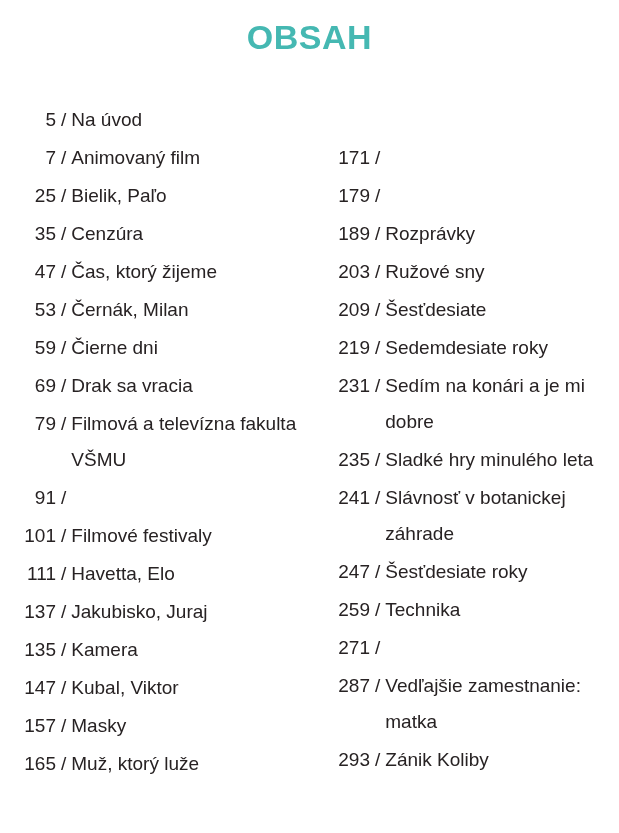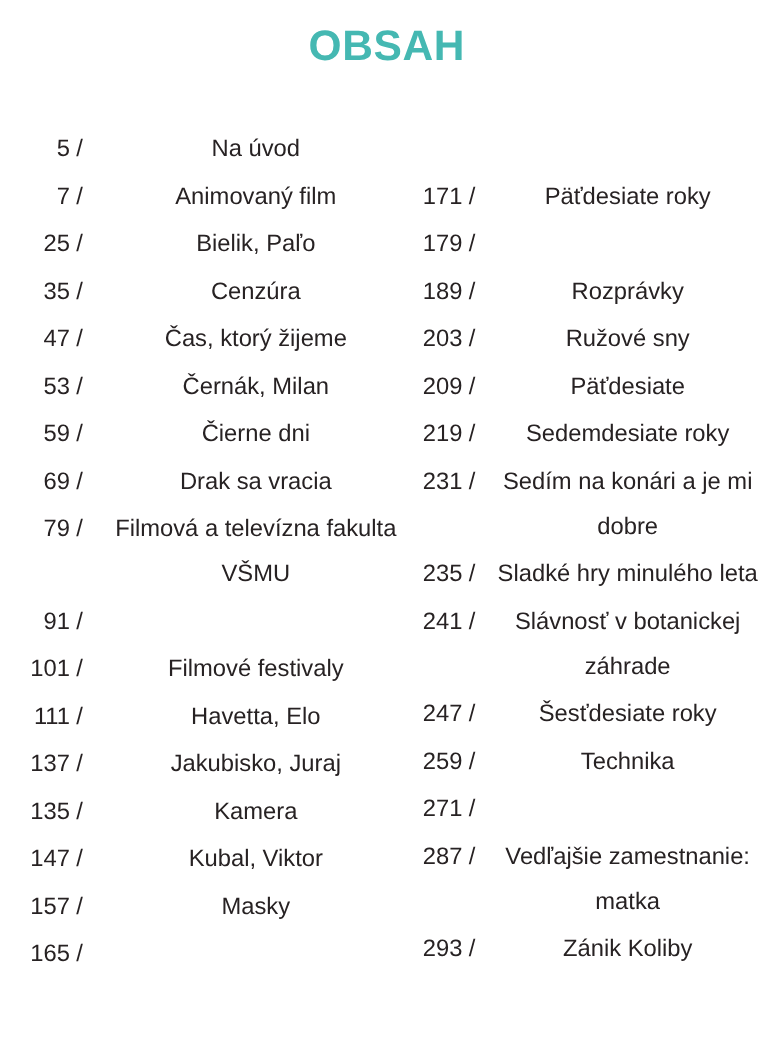--- a/index.html
+++ b/index.html
@@ -52,21 +52,20 @@
     width: 32px;
     text-align: right;
     white-space: nowrap;
   }
   .sep {
     padding: 0 5px;
   }
   .title {
     flex: 1 1 auto;
     white-space: pre-line;
-    text-align: center;
   }
 </style>
 </head>
 <body>
 
 <div class="page">
   <h1 class="doc-title">OBSAH</h1>
 
   <div class="columns">
     <div class="col col-left" id="col-left">
@@ -162,27 +161,27 @@
 
   <div class="entry">
     <span class="num">157</span>
     <span class="sep">/</span>
     <span class="title">Masky</span>
   </div>
 
   <div class="entry">
     <span class="num">165</span>
     <span class="sep">/</span>
+    <span class="title">Muž, ktorý luže</span>
   </div>
 </div>
     <div class="col col-right" id="col-right">
   <div class="entry">
     <span class="num">171</span>
     <span class="sep">/</span>
-    <span class="title">Päťdesiate roky</span>
   </div>
 
   <div class="entry">
     <span class="num">179</span>
     <span class="sep">/</span>
   </div>
 
   <div class="entry">
     <span class="num">189</span>
     <span class="sep">/</span>
@@ -191,21 +190,21 @@
 
   <div class="entry">
     <span class="num">203</span>
     <span class="sep">/</span>
     <span class="title">Ružové sny</span>
   </div>
 
   <div class="entry">
     <span class="num">209</span>
     <span class="sep">/</span>
-    <span class="title">Päťdesiate</span>
+    <span class="title">Šesťdesiate</span>
   </div>
 
   <div class="entry">
     <span class="num">219</span>
     <span class="sep">/</span>
     <span class="title">Sedemdesiate roky</span>
   </div>
 
   <div class="entry">
     <span class="num">231</span>

